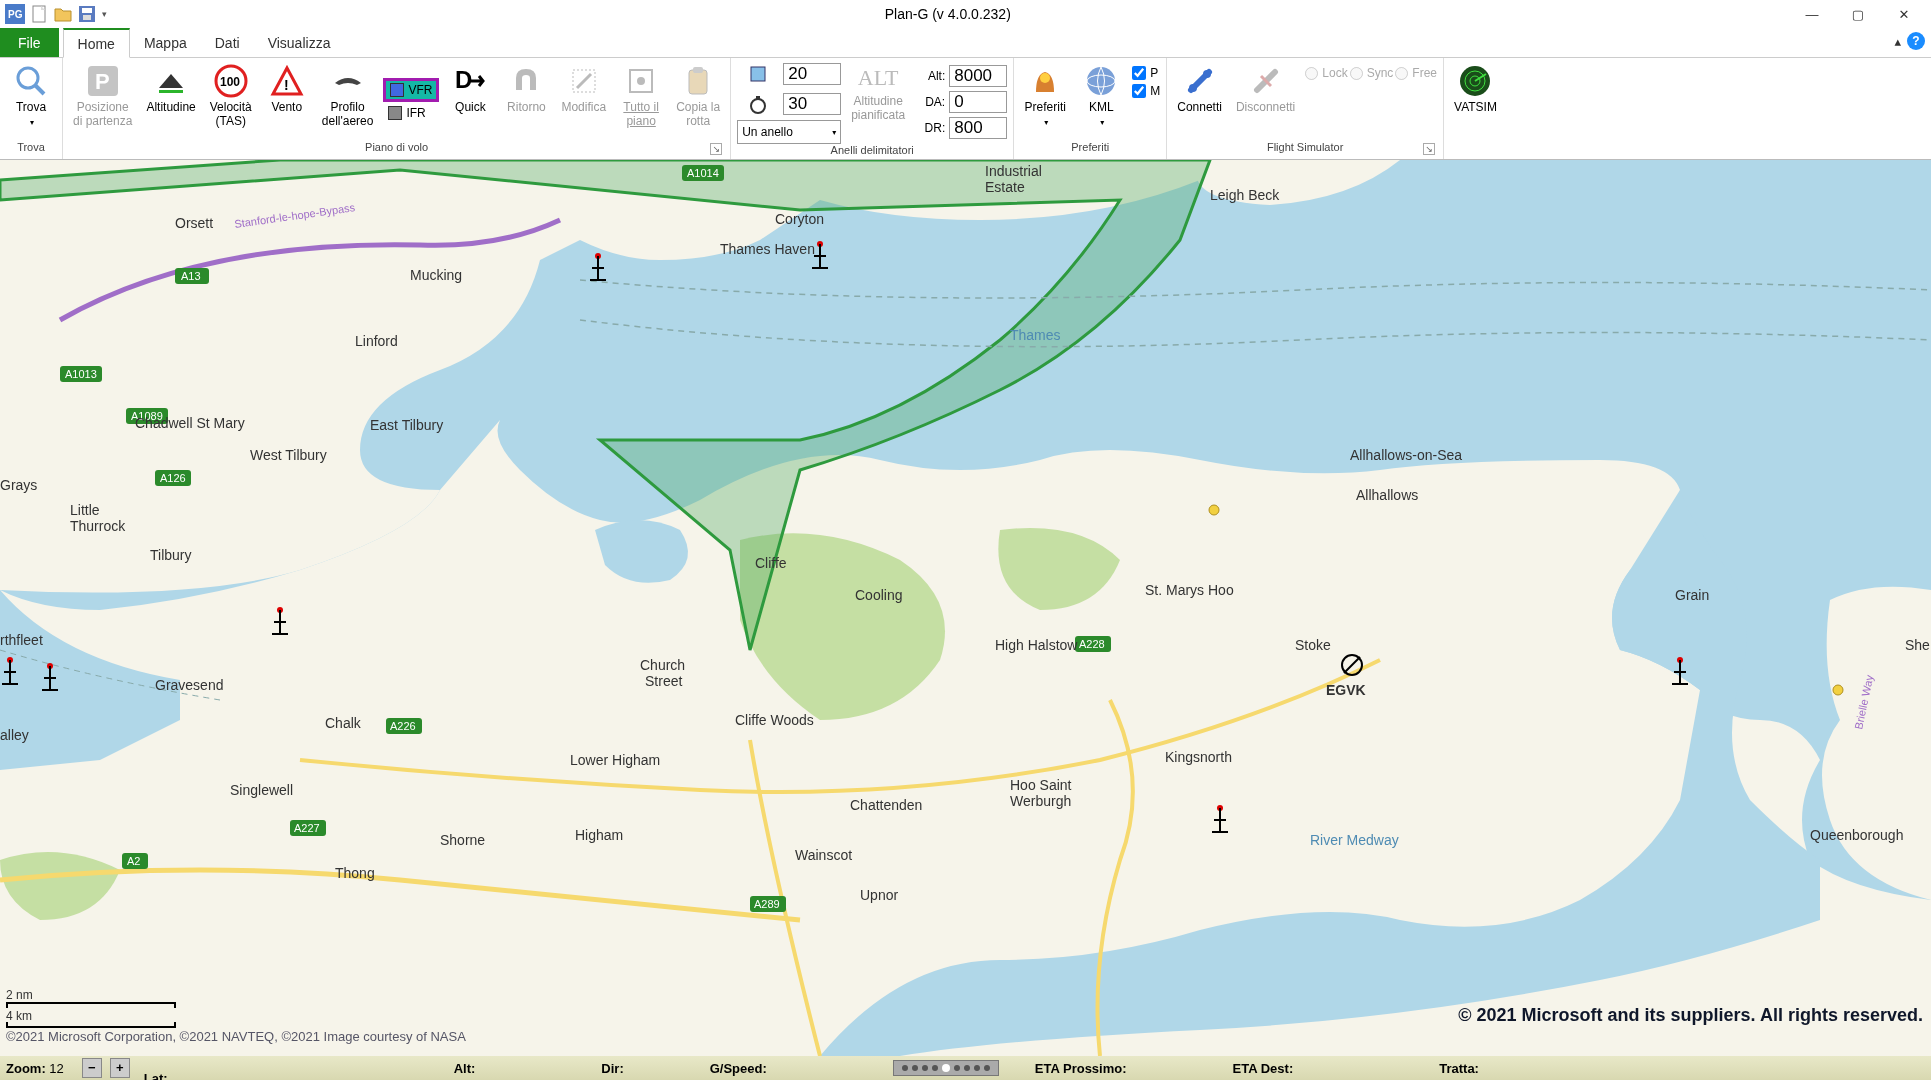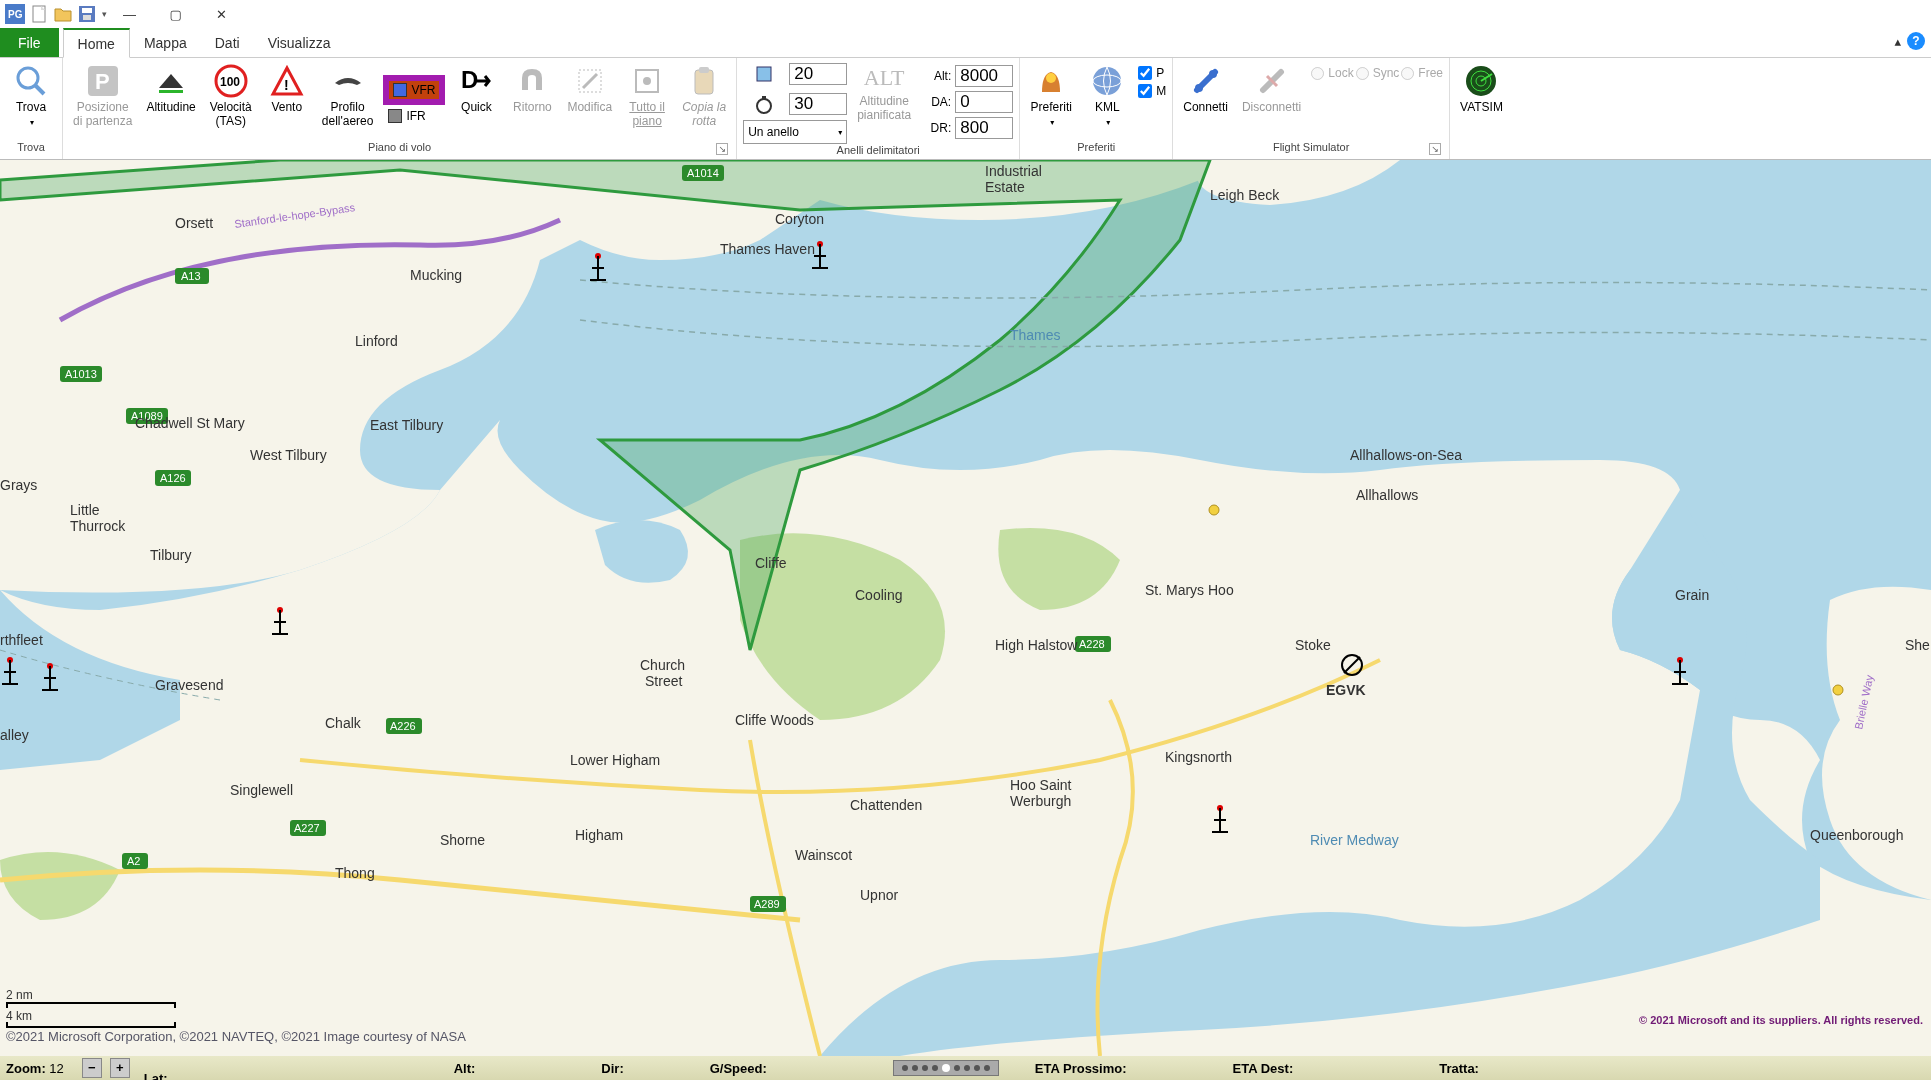--- a/index.html
+++ b/index.html
@@ -45,21 +45,21 @@
   .radio-col label { display: flex; align-items: center; gap: 4px; }
   
   .map { position: absolute; top: 160px; left: 0; right: 0; bottom: 24px; background: #b0d7e8; overflow: hidden; }
   .map svg { width: 100%; height: 100%; display: block; }
   .map-label { font-family: "Segoe UI", sans-serif; fill: #333; font-size: 14px; }
   .map-label.river { fill: #4e8bb3; }
   .road-shield { fill: #fff; font-size: 11px; }
   .scale { position: absolute; left: 6px; bottom: 28px; font-size: 12px; color: #333; }
   .scale-line { width: 170px; border-top: 2px solid #000; border-left: 2px solid #000; border-right: 2px solid #000; height: 6px; margin-bottom: 1px; }
   .credits-left { position: absolute; left: 6px; bottom: 12px; font-size: 13px; color: #556; }
-  .credits-right { position: absolute; right: 8px; bottom: 30px; font-size: 11px; font-weight: bold; color: #701a75; }
+  .credits-right { position: absolute; right: 8px; bottom: 30px; font-size: 18px; font-weight: bold; color: #0f172a; }
   
   .status { position: absolute; left: 0; right: 0; bottom: 0; height: 24px; background: linear-gradient(#e8e8c8, #d8d8b0); display: flex; align-items: center; font-size: 13px; color: #000; padding: 0 6px; gap: 8px; }
   .status .zoom-btn { width: 20px; height: 20px; background: #ccc; border: 1px solid #888; text-align: center; line-height: 18px; font-weight: bold; }
   .status .status-item { margin-right: 10px; }
   .status .status-item strong { font-weight: bold; }
   .progress-strip { width: 106px; height: 16px; background: #aaa; border: 1px solid #777; display: flex; align-items: center; justify-content: center; gap: 4px; }
   .progress-strip span { width: 6px; height: 6px; background: #555; border-radius: 50%; }
   .progress-strip span.cur { background: #fff; width: 8px; height: 8px; }
 </style>
 </head>
@@ -86,20 +86,21 @@
       </div>
     <div class="qat-icon">
         <svg width="16" height="16">
           <rect width="16" height="16" fill="#5a7bc0"></rect>
           <rect x="3" y="2" width="10" height="5" fill="#fff"></rect>
           <rect x="4" y="9" width="8" height="5" fill="#ddd"></rect>
         </svg>
       </div>
     <span class="qat-dropdown">▾</span>
   </div>
+  <div class="titlebar-title">Plan-G (v 4.0.0.232)</div>
   <div class="win-controls">
     <div class="win-btn">—</div>
     <div class="win-btn">▢</div>
     <div class="win-btn">✕</div>
   </div>
 </div>
 
 <div class="tabrow">
   <div class="tab-file">File</div>
   <div class="tab active">Home</div>
@@ -172,21 +173,21 @@
       <div class="ribbon-btn">
         <div class="ribbon-icon">
             <svg width="34" height="20">
               <path d="M4 12 Q17 2 30 12 L26 14 Q17 10 8 14 Z" fill="#444"></path>
             </svg>
           </div>
         <div class="ribbon-text" style="white-space:pre-line;">Profilo
 dell'aereo</div>
       </div>
       <div class="small-btns" style="align-self:center;">
-        <div class="small-btn" style="border:6px solid #a21caf;background:#c2410c;text-align:center;">
+        <div class="small-btn" style="border:3px solid #a21caf;background:#14b8a6;text-align:center;">
           <span class="vfr-swatch"></span>
           <span>VFR</span>
         </div>
         <div class="small-btn">
           <span class="ifr-swatch"></span>
           <span>IFR</span>
         </div>
       </div>
       <div class="ribbon-btn">
         <div class="ribbon-icon">
@@ -224,21 +225,21 @@
         <div class="ribbon-text" style="white-space:pre-line;text-decoration:underline;">Tutto il
 piano</div>
       </div>
       <div class="ribbon-btn disabled">
         <div class="ribbon-icon">
             <svg width="34" height="34">
               <rect x="8" y="6" width="18" height="24" rx="3" fill="#e8d8b8" stroke="#bbb"></rect>
               <rect x="12" y="3" width="10" height="6" rx="2" fill="#ccc"></rect>
             </svg>
           </div>
-        <div class="ribbon-text" style="white-space:pre-line;font-style:italic;">Copia la
+        <div class="ribbon-text" style="white-space:pre-line;">Copia la
 rotta</div>
       </div>
     </div>
     <div class="ribbon-group-label"><span>Piano di volo</span><span class="dlg">↘</span></div>
   </div>
 
   <div class="ribbon-group">
     <div class="ribbon-group-body">
       <div style="display:flex;flex-direction:column;gap:2px;align-self:center;">
         <div class="field-row">

